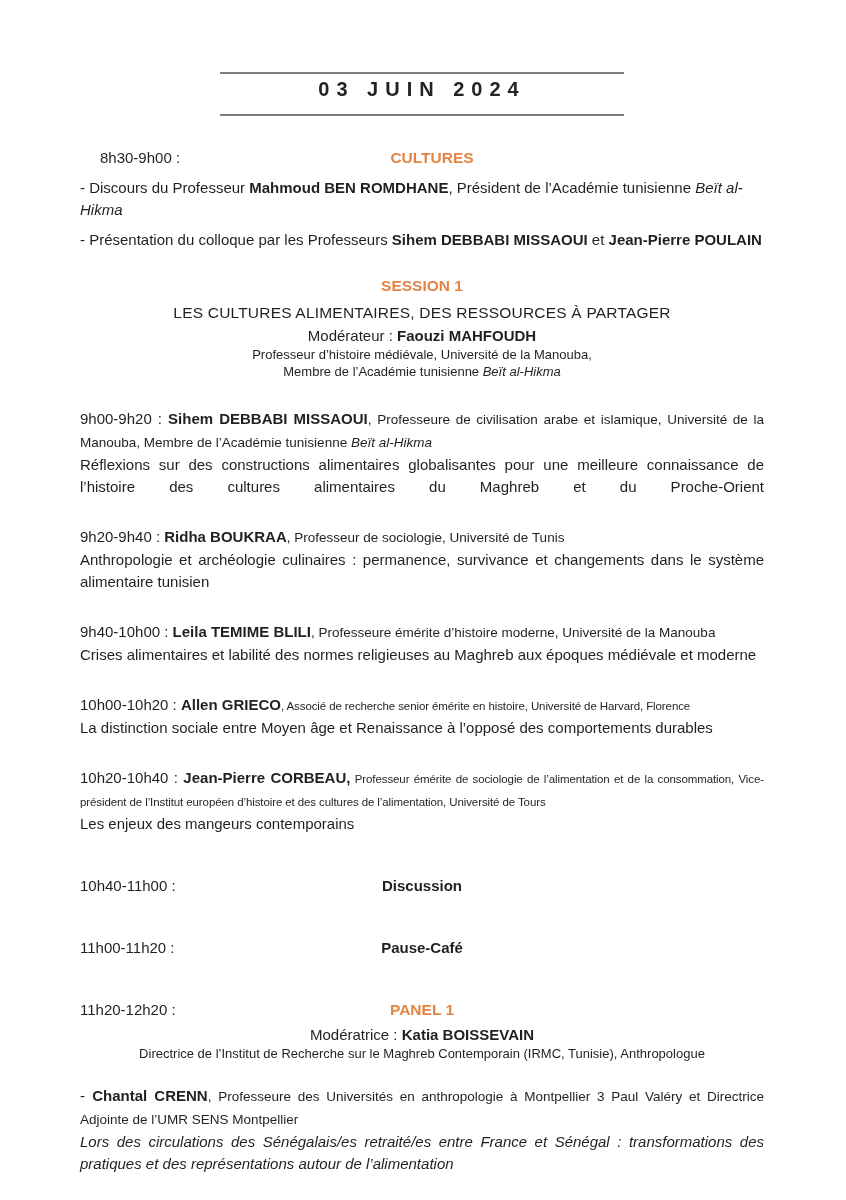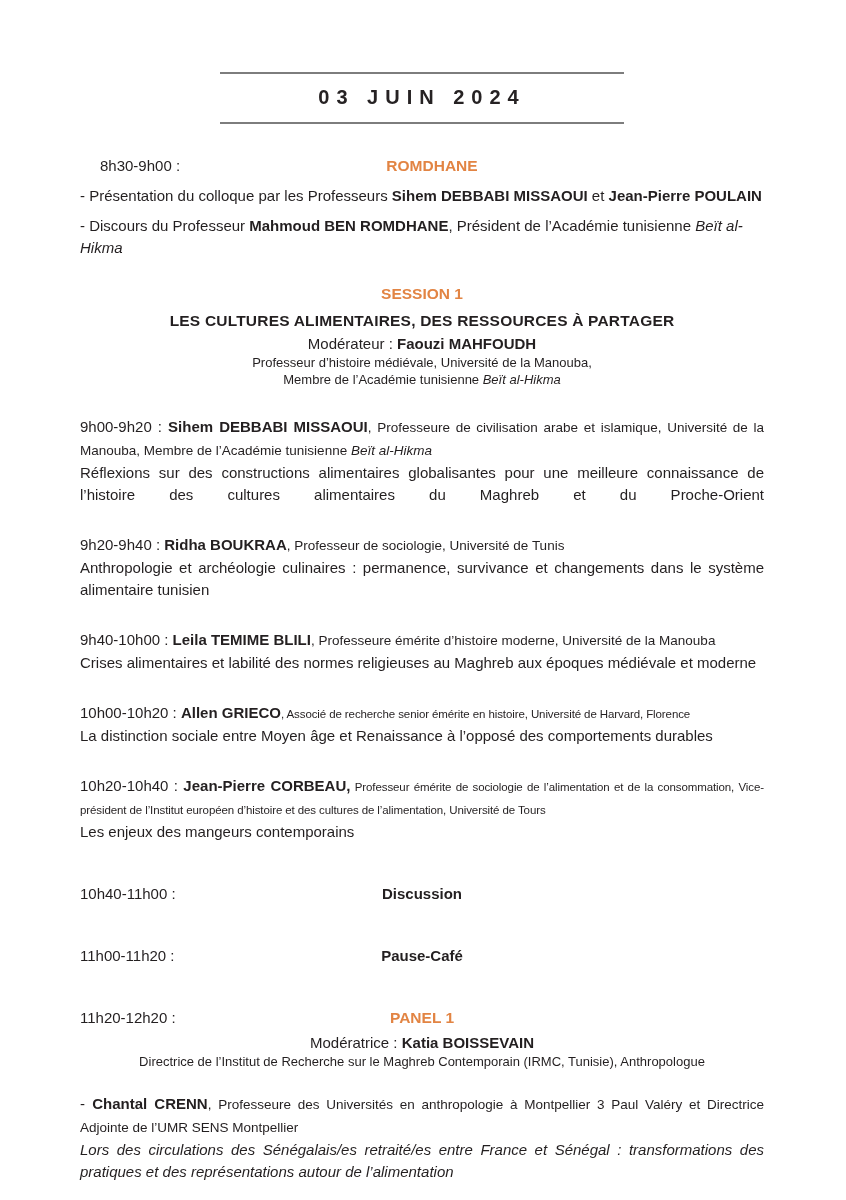--- a/index.html
+++ b/index.html
@@ -15,21 +15,21 @@
     overflow: hidden;
   }
   .page { padding: 0 82px 0 80px; }
 
   
   .date-banner {
     width: 404px;
     margin: 72px auto 13px;
     border-top: 2px solid #7d7d7d;
     border-bottom: 2px solid #7d7d7d;
-    padding: 12px 0 14px;
+    padding: 4px 0 14px;
     text-align: center;
   }
   .date-title {
     font-size: 20px;
     font-weight: bold;
     letter-spacing: 7px;
     color: #262223;
     white-space: nowrap;
   }
 
@@ -45,21 +45,21 @@
   .heading-orange { color: #e28443; font-weight: bold; font-size: 15.5px; }
   .heading-bold { font-weight: bold; font-size: 15px; }
 
   .row-ouverture { margin-top: 31px; margin-left: 20px; }
   .body-line { margin-top: 8px; text-align: left; }
   .body-line i { font-style: italic; }
 
   
   .session-block { margin-top: 24px; text-align: center; }
   .session-title {
-    font-weight: bold;
+    font-weight: normal;
     font-size: 15.5px;
     margin-top: 5px;
     letter-spacing: 0.2px;
     text-align: center;
   }
   .moderator-line { margin-top: 1px; font-size: 15px; }
   .mod-desc { font-size: 13px; line-height: 16.5px; color: #231f20; }
   .mod-desc i { font-style: italic; }
 
   
@@ -85,24 +85,24 @@
 <body>
 
 <div class="page">
 
   <div class="date-banner">
     <div class="date-title">03 JUIN 2024</div>
   </div>
 
   <div class="row row-ouverture">
     <span class="time">8h30-9h00 :</span>
-    <span class="heading-orange">ROMDHANE</span>
+    <span class="heading-orange">CULTURES</span>
   </div>
+  <p class="body-line"><span>- Discours du Professeur </span><b>Mahmoud BEN ROMDHANE</b><span>, Président de l’Académie tunisienne </span><i>Beït al-Hikma</i></p>
   <p class="body-line"><span>- Présentation du colloque par les Professeurs </span><b>Sihem DEBBABI MISSAOUI</b><span> et </span><b>Jean-Pierre POULAIN</b></p>
-  <p class="body-line"><span>- Discours du Professeur </span><b>Mahmoud BEN ROMDHANE</b><span>, Président de l’Académie tunisienne </span><i>Beït al-Hikma</i></p>
 
   <div class="session-block">
     <div class="heading-orange">SESSION 1</div>
     <div class="session-title">LES CULTURES ALIMENTAIRES, DES RESSOURCES À PARTAGER</div>
     <div class="moderator-line"><span>Modérateur :</span> <b>Faouzi MAHFOUDH</b></div>
     <div class="mod-desc">Professeur d’histoire médiévale, Université de la Manouba,</div>
     <div class="mod-desc"><span>Membre de l’Académie tunisienne </span><i>Beït al-Hikma</i></div>
   </div>
 
   <div class="talk">

